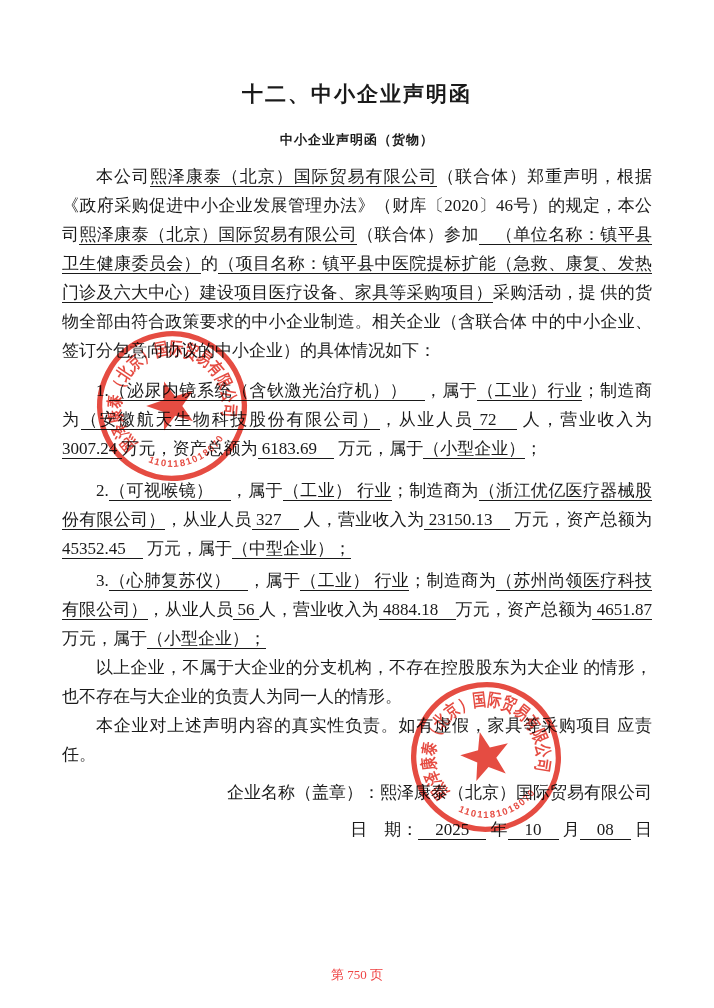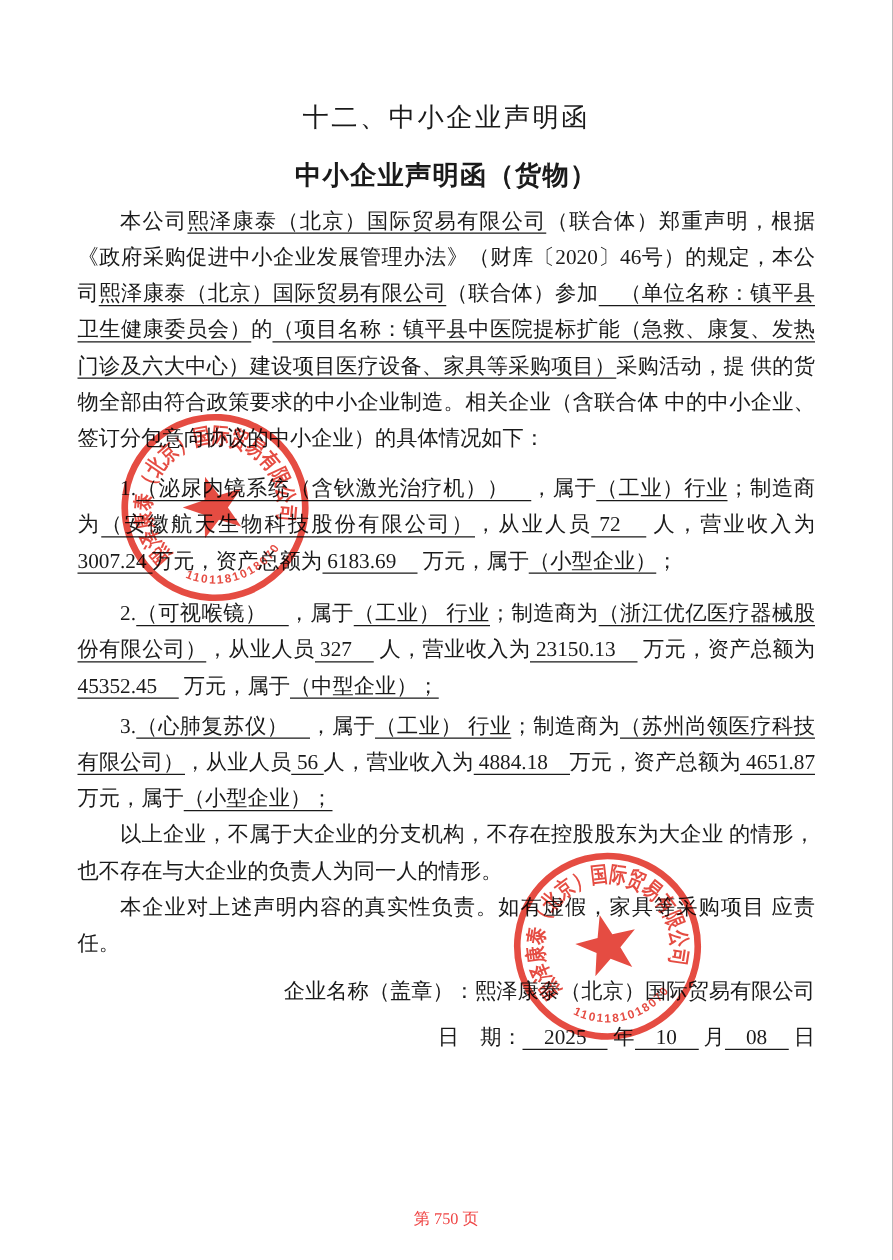--- a/index.html
+++ b/index.html
@@ -7,25 +7,25 @@
     position:relative;
     width:714px;height:1008px;
     margin:0 auto;
     background:#ffffff;
     font-family:"Liberation Serif",serif;
     color:#1a1a1a;
     overflow:hidden;
   }
   .content{position:absolute;left:62px;right:62px;top:78px;}
   .title{
-    font-size:21px;font-weight:normal;text-align:center;
+    font-size:21px;font-weight:bold;text-align:center;
     margin:0;line-height:32px;letter-spacing:2px;
   }
   .subtitle{
-    font-size:21px;font-weight:bold;text-align:center;
+    font-size:13px;font-weight:bold;text-align:center;
     margin:14px 0 0 0;line-height:32px;letter-spacing:1px;
   }
   .doc-body{margin-top:6px;font-size:17px;}
   p.para{
     margin:0;line-height:29px;
     text-align:justify;text-indent:2em;
   }
   p[data-name="enterprise-item-1"]{margin-top:11px;}
   p[data-name="enterprise-item-2"]{margin-top:13px;}
   p[data-name="enterprise-item-3"]{margin-top:3px;}

